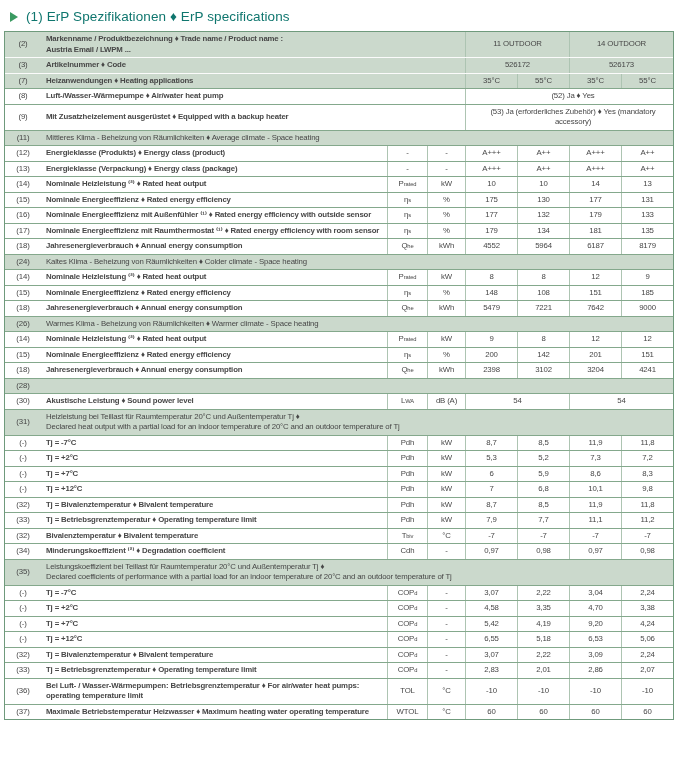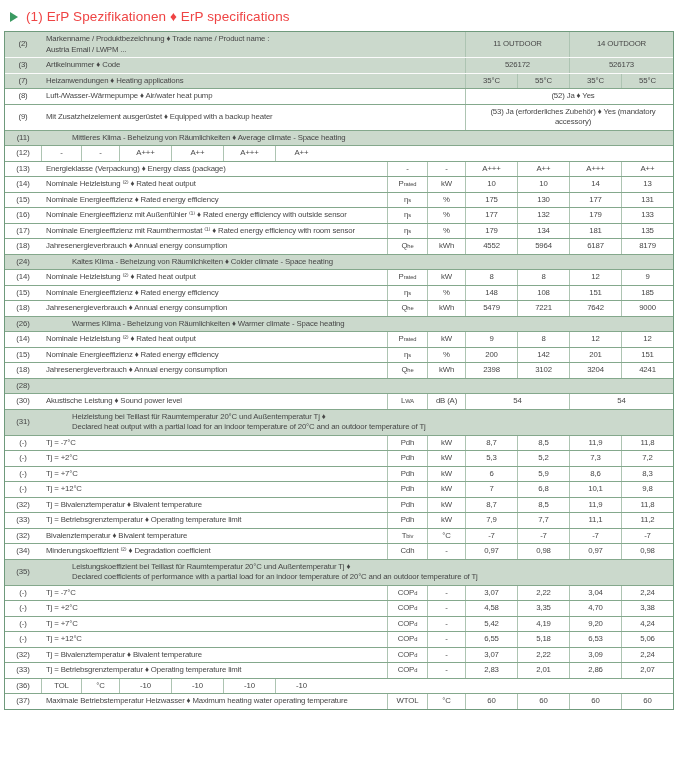--- a/index.html
+++ b/index.html
@@ -14,49 +14,49 @@
   .title-bar {
     display: flex; align-items: center; gap: 8px;
     padding: 9px 0 7px 10px;
   }
   .tri {
     width: 0; height: 0;
     border-left: 8px solid #3a9a61;
     border-top: 5px solid transparent;
     border-bottom: 5px solid transparent;
   }
-  .title { color: #ef4444; font-size: 13.5px; letter-spacing: 0.1px; }
+  .title { color: #0f766e; font-size: 13.5px; letter-spacing: 0.1px; }
 
   .erp-table {
     margin: 0 4px;
     border: 1px solid #6f9a7c;
     font-size: 7.8px;
     letter-spacing: -0.15px;
   }
   .row {
     display: flex;
     border-top: 1px solid #84a88c;
     background: #fff;
     min-height: 15px;
     align-items: stretch;
   }
   .row:first-child { border-top: none; }
   .row.green, .row.section { background: #cbd9cc; }
   .row.wt { border-top-color: #fbfbfb; }
 
   .cell { display: flex; align-items: center; padding: 2px 3px; line-height: 10.5px; }
   .c-num  { width: 36px; flex: none; justify-content: center; text-align: center; }
-  .c-desc { flex: 1; min-width: 0; padding-left: 5px; }
+  .c-desc { flex: 1; min-width: 0; padding-left: 5px; font-weight: bold; }
   .c-desc .lines, .c-sec .lines { display: block; }
   .c-sym  { width: 40px; flex: none; justify-content: center; border-left: 1px solid #adc4b2; text-align: center; }
   .c-unit { width: 38px; flex: none; justify-content: center; border-left: 1px solid #adc4b2; text-align: center; }
   .c-val  { width: 52px; flex: none; justify-content: center; border-left: 1px solid #adc4b2; text-align: center; }
   .c-val.s2 { width: 104px; text-align: right; }
   .c-val.s4 { width: 208px; padding-left: 10px; }
-  .c-sec  { flex: 1; padding-left: 5px; margin-left: 26px; }
+  .c-sec  { flex: 1; padding-left: 5px; }
   sub { font-size: 5.8px; line-height: 0; letter-spacing: -0.1px; }
 </style>
 </head>
 <body>
 
 <div class="title-bar">
   <span class="tri"></span>
   <span class="title">(1) ErP Spezifikationen ♦ ErP specifications</span>
 </div>
 
@@ -115,20 +115,25 @@
     <div class="row section">
       <div class="cell c-num">(11)</div>
       <div class="cell c-sec">
         <span class="lines">
           <div>Mittleres Klima - Beheizung von Räumlichkeiten ♦ Average climate - Space heating</div>
         </span>
       </div>
     </div>
     <div class="row">
       <div class="cell c-num">(12)</div>
+      <div class="cell c-desc">
+        <span class="lines">
+          <div>Energieklasse (Produkts) ♦ Energy class (product)</div>
+        </span>
+      </div>
       <div class="cell c-sym">
         <span>-</span>
       </div>
       <div class="cell c-unit">-</div>
       <div class="cell c-val s1">A+++</div>
       <div class="cell c-val s1">A++</div>
       <div class="cell c-val s1">A+++</div>
       <div class="cell c-val s1">A++</div>
     </div>
     <div class="row">
@@ -612,20 +617,25 @@
         <sub>d</sub>
       </div>
       <div class="cell c-unit">-</div>
       <div class="cell c-val s1">2,83</div>
       <div class="cell c-val s1">2,01</div>
       <div class="cell c-val s1">2,86</div>
       <div class="cell c-val s1">2,07</div>
     </div>
     <div class="row">
       <div class="cell c-num">(36)</div>
+      <div class="cell c-desc">
+        <span class="lines">
+          <div>Bei Luft- / Wasser-Wärmepumpen: Betriebsgrenztemperatur ♦ For air/water heat pumps: operating temperature limit</div>
+        </span>
+      </div>
       <div class="cell c-sym">
         <span>TOL</span>
       </div>
       <div class="cell c-unit">°C</div>
       <div class="cell c-val s1">-10</div>
       <div class="cell c-val s1">-10</div>
       <div class="cell c-val s1">-10</div>
       <div class="cell c-val s1">-10</div>
     </div>
     <div class="row">

